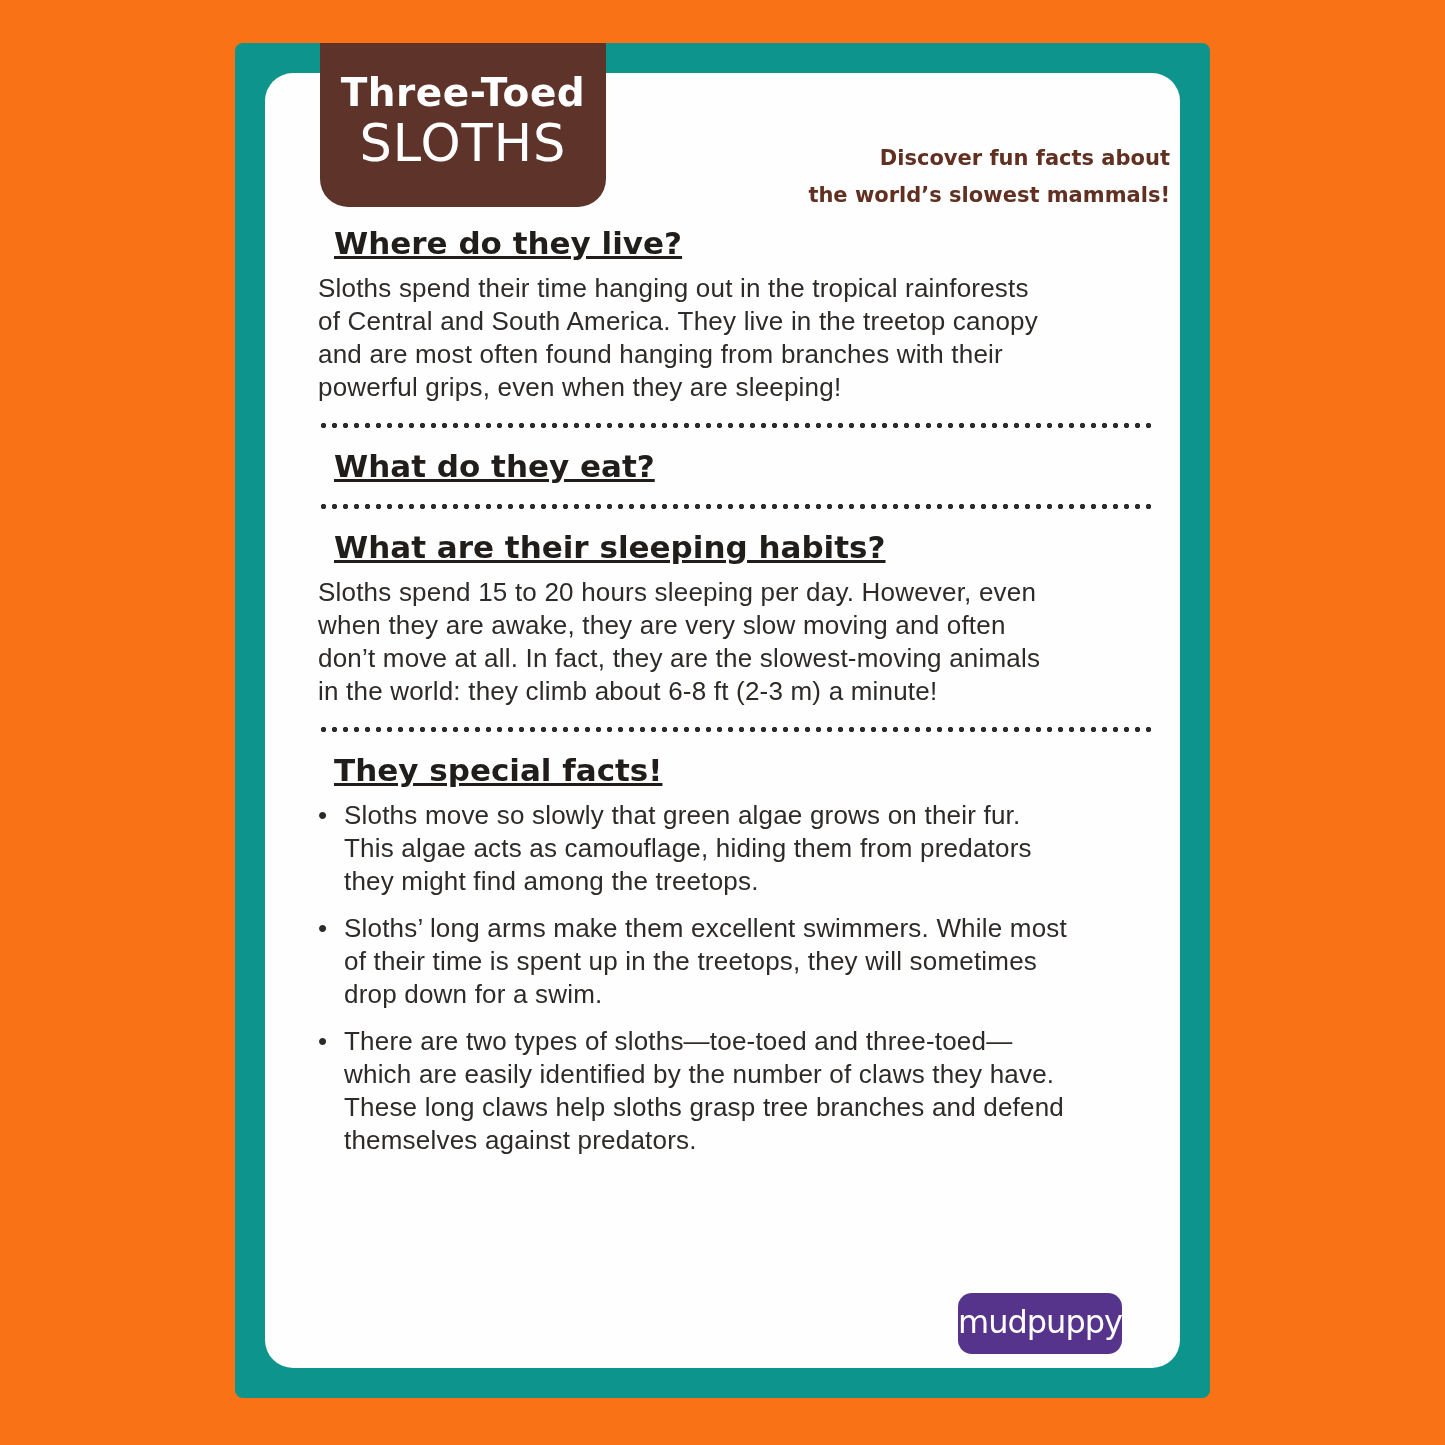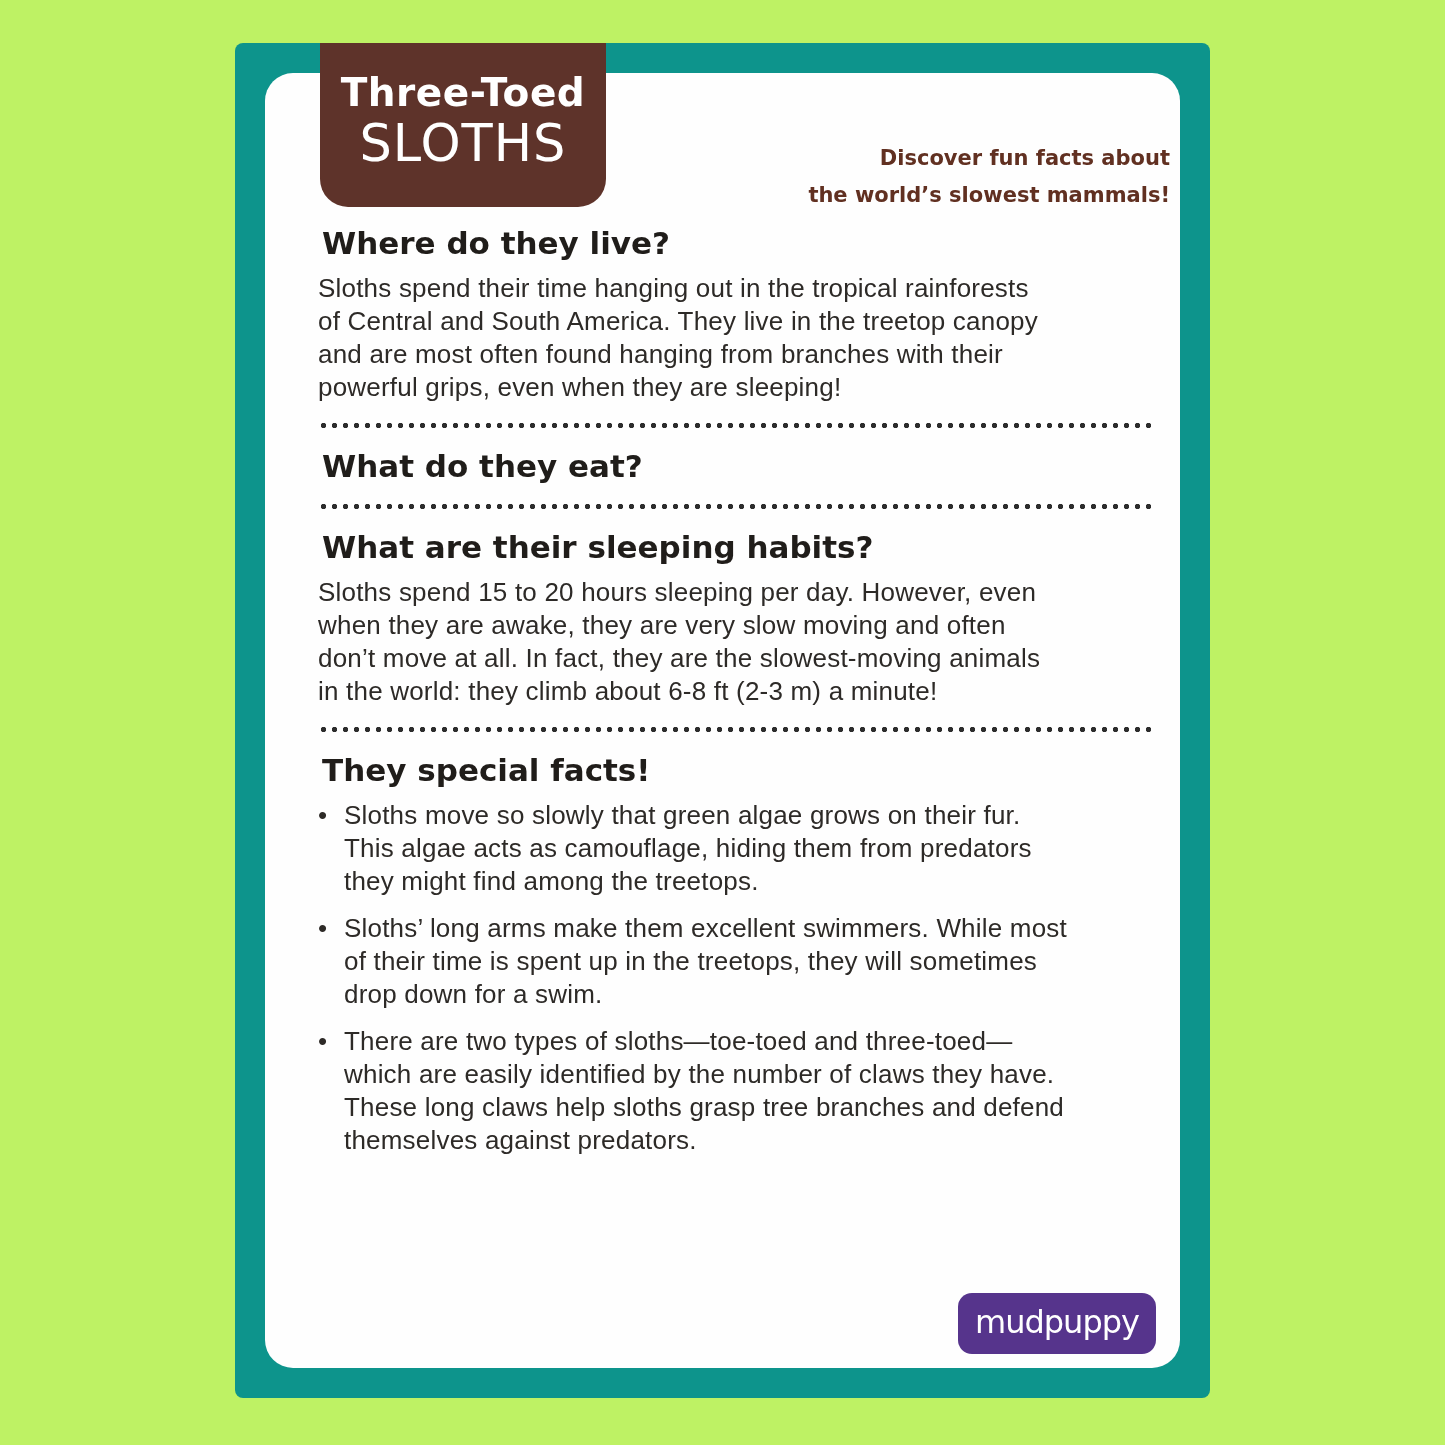--- a/index.html
+++ b/index.html
@@ -1,21 +1,21 @@
 <!DOCTYPE html>
 <html><head>
 <meta charset="utf-8">
 <style>
   * { margin: 0; padding: 0; box-sizing: border-box; }
   html, body { background: #fdfdfd; }
   .page {
     position: relative;
     width: 1445px;
     height: 1445px;
-    background: #bef264;
+    background: #f97316;
     font-family: "Liberation Sans", sans-serif;
     overflow: hidden;
   }
   
   .card {
     position: absolute;
     left: 235px; top: 43px;
     width: 975px; height: 1355px;
     background: #0d948c;
     border-radius: 8px;
@@ -78,21 +78,22 @@
     left: 318px; top: 212px;
     width: 835px;
     z-index: 2;
   }
   .section-heading {
     font-family: "DejaVu Sans", sans-serif;
     font-weight: bold;
     font-size: 31px;
     line-height: 38px;
     color: #201d1a;
-    margin: 12px 0 10px 4px;
+    margin: 12px 0 10px 16px;
+    text-decoration: underline;
   }
   .section-body {
     font-size: 26px;
     line-height: 33px;
     color: #2d2a27;
     white-space: pre-line;
     letter-spacing: 0.2px;
   }
   .dots {
     height: 7px;
@@ -117,21 +118,21 @@
     font-size: 26px;
     line-height: 33px;
     color: #2d2a27;
     white-space: pre-line;
     letter-spacing: 0.2px;
   }
   
   .logo {
     position: absolute;
     left: 958px; top: 1293px;
-    width: 198px; height: 61px;
+    width: 164px; height: 61px;
     background: #56348c;
     border-radius: 14px;
     display: flex;
     align-items: center;
     justify-content: center;
     z-index: 3;
     font-family: "DejaVu Sans", sans-serif;
     font-size: 32px;
     font-weight: normal;
     color: #ffffff;

